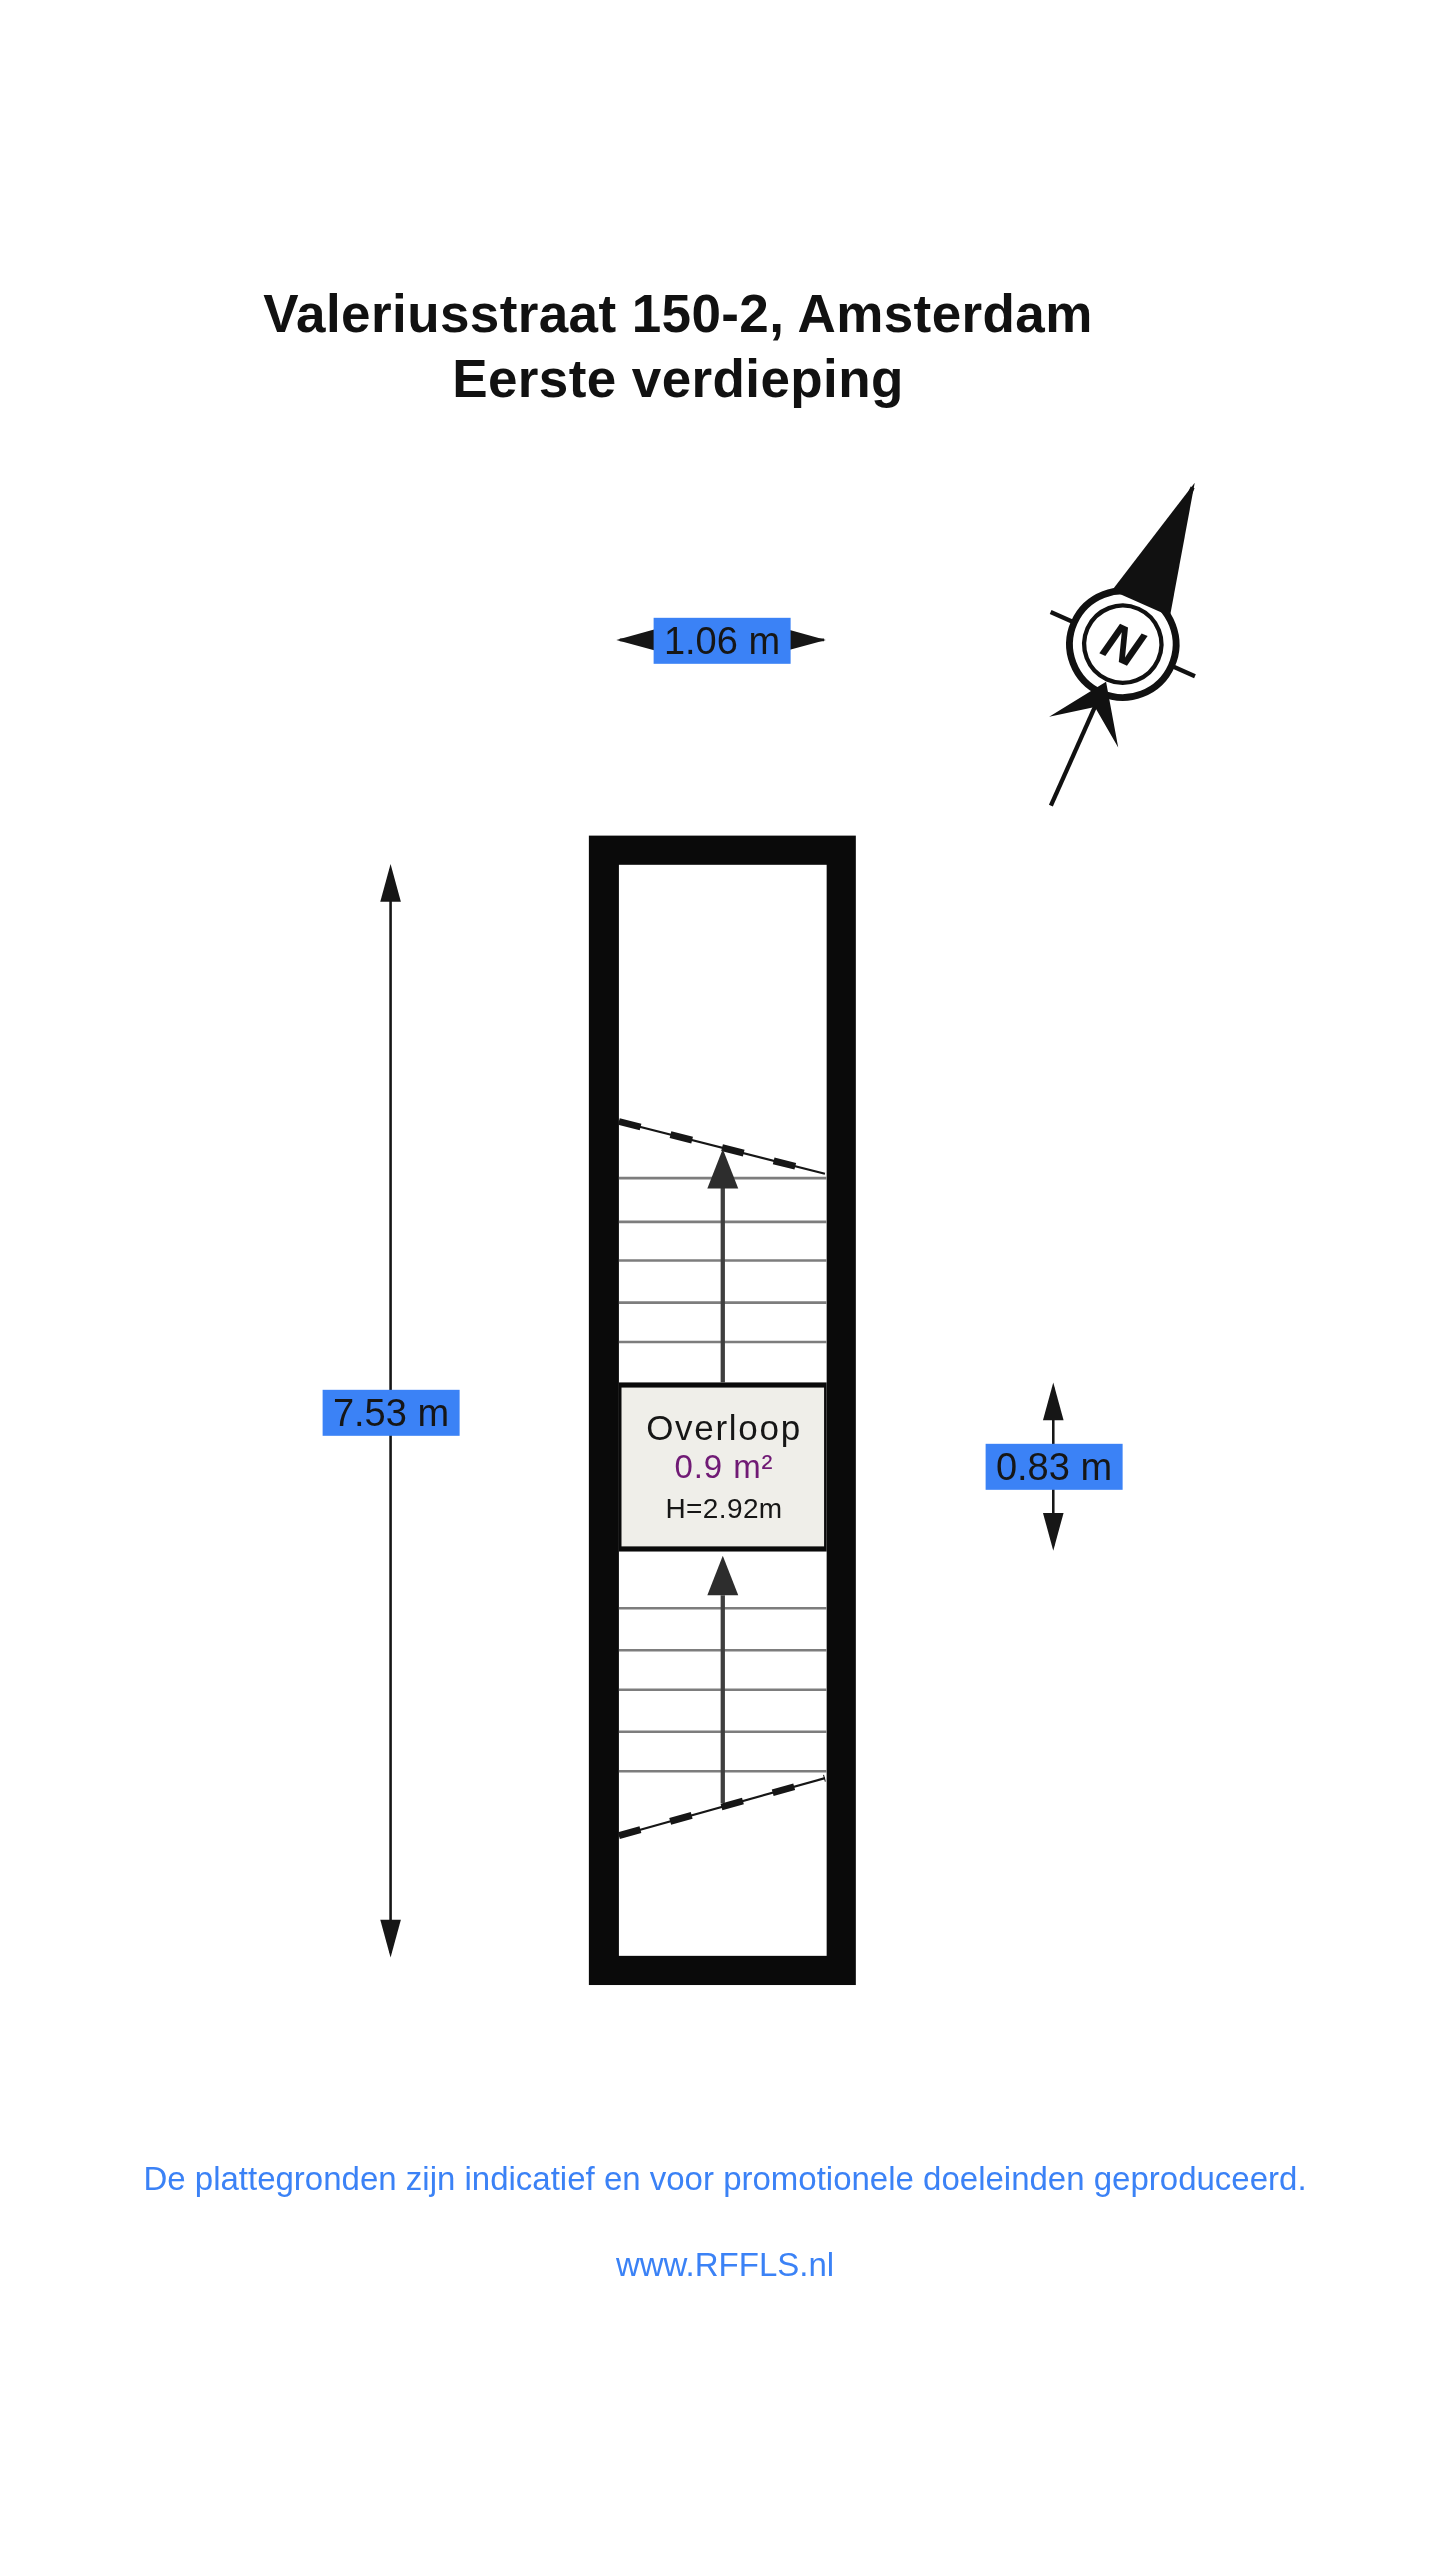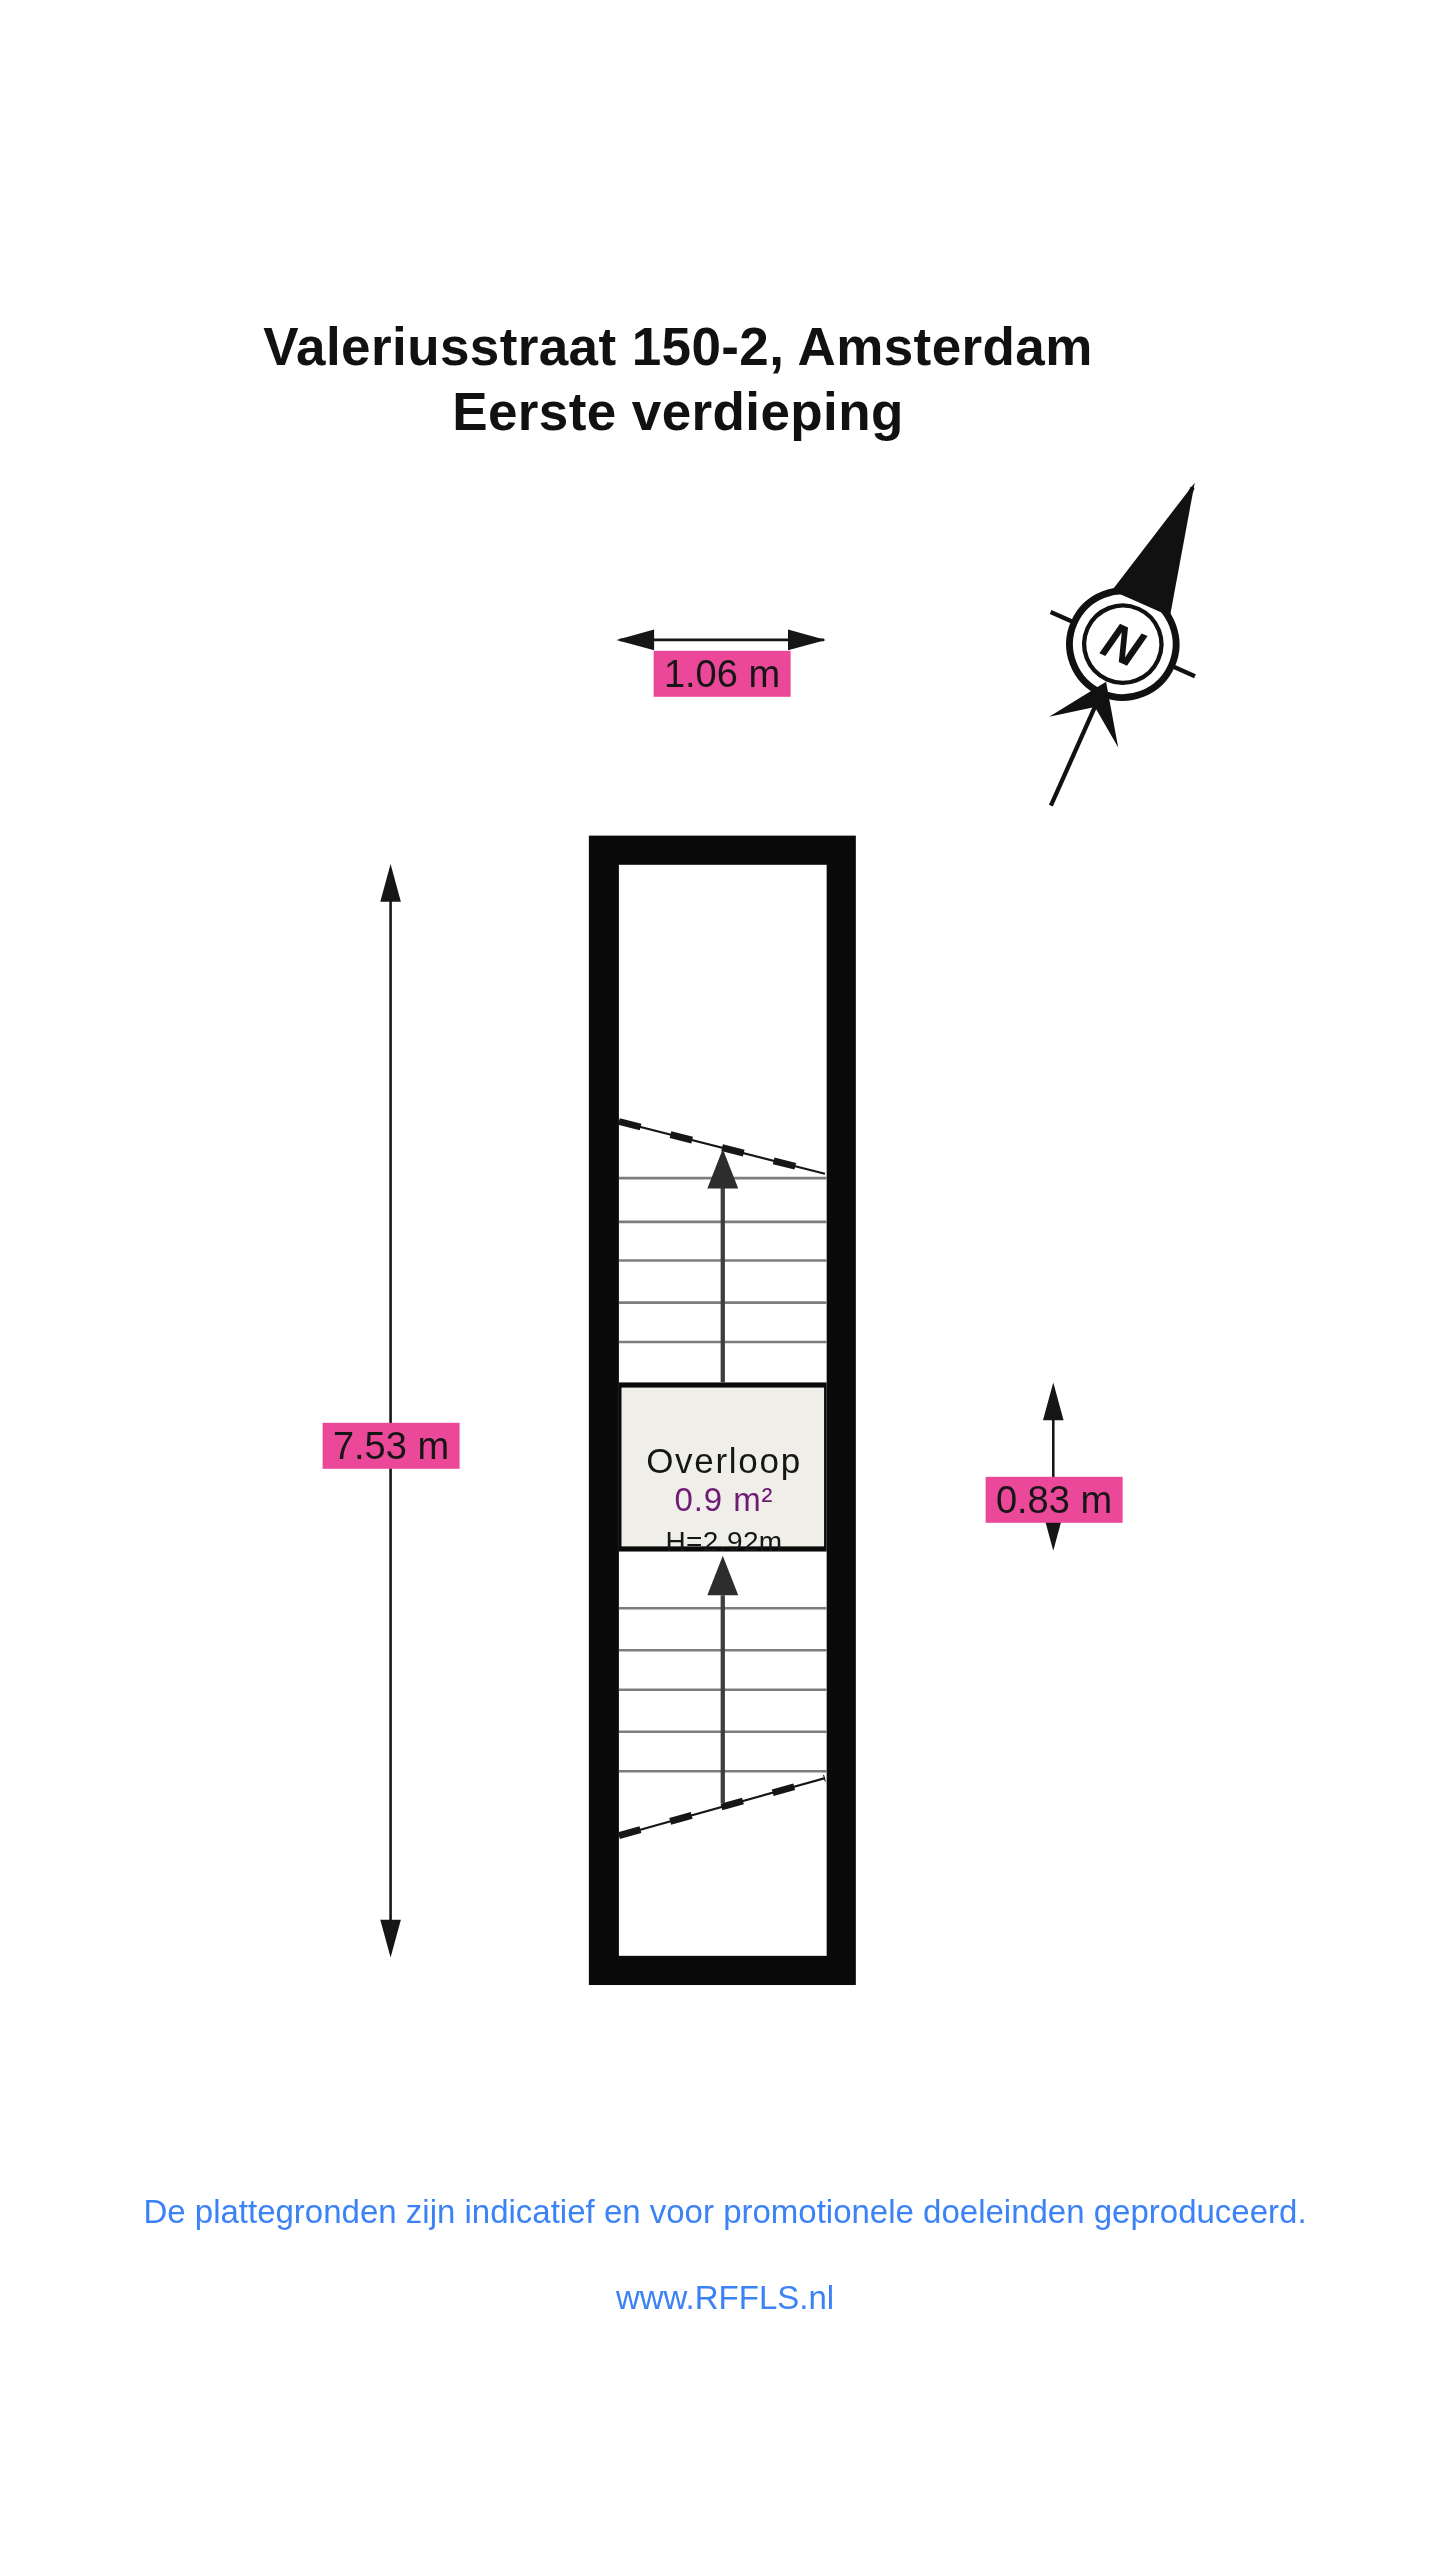--- a/index.html
+++ b/index.html
@@ -5,30 +5,30 @@
   html,body{margin:0;padding:0;background:#ffffff;}
   .page{
     position:relative;
     width:1449px;
     height:2576px;
     background:#ffffff;
     font-family:"Liberation Sans", sans-serif;
     color:#111111;
     overflow:hidden;
   }
-  .abs{position:absolute;transform:translate(-50%,-50%);white-space:nowrap;margin-top:33px;}
+  .abs{position:absolute;transform:translate(-50%,-50%);white-space:nowrap;}
   .title-line{
     font-size:53px;
     font-weight:bold;
     letter-spacing:0.4px;
     color:#111111;
   }
   .dim-label{
     font-size:38px;
-    background:#ec4899;
+    background:#3b82f6;
     padding:1.7px 10.3px;
     color:#161616;
   }
   .room-name{font-size:35px;letter-spacing:1.7px;color:#161616;}
   .room-area{font-size:33px;letter-spacing:0.9px;color:#701a75;}
   .room-height{font-size:28px;letter-spacing:0.4px;color:#161616;}
   .footer-line{font-size:33px;color:#3b82f6;}
   svg{position:absolute;left:0;top:0;}
   .tread{stroke:#7d7d7d;stroke-width:3;}
   .walkline{stroke:#3f3f3f;stroke-width:5;}

